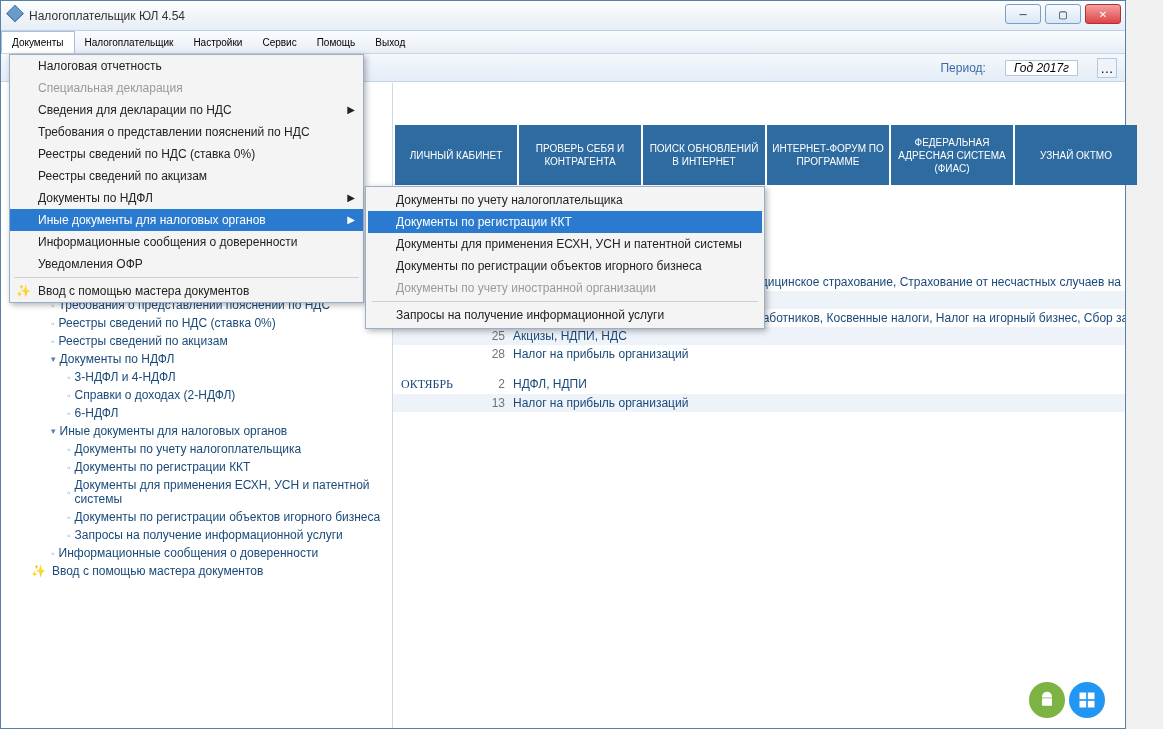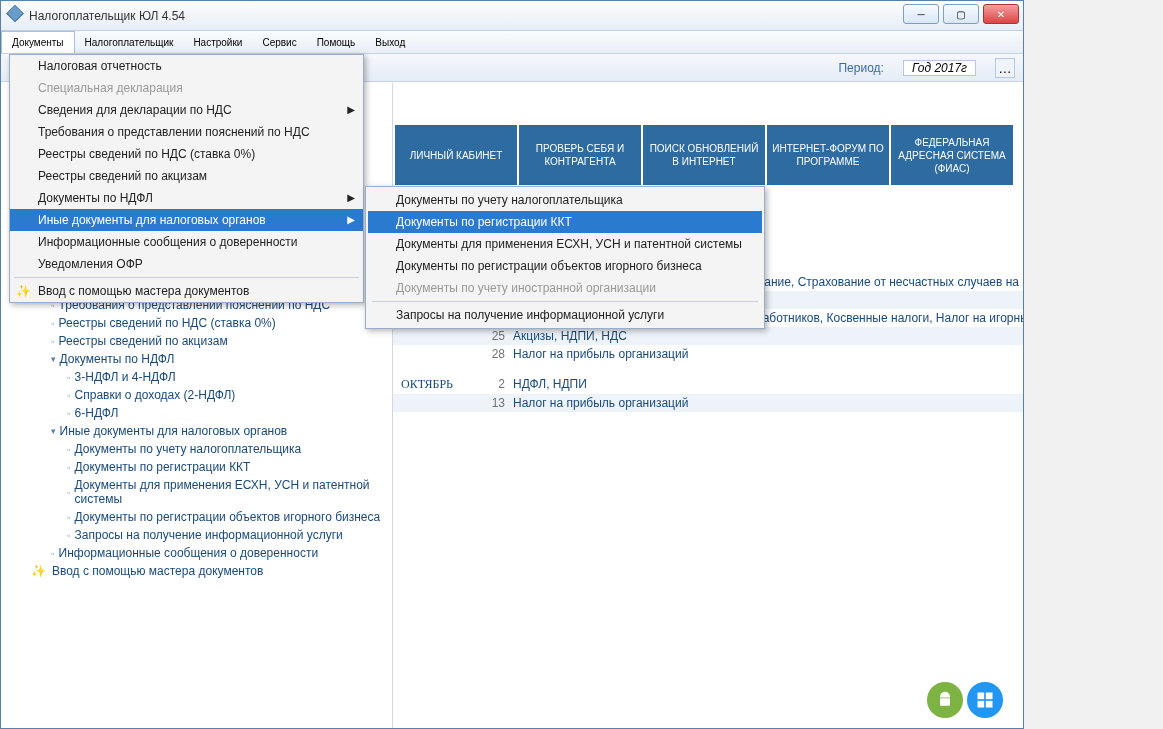--- a/index.html
+++ b/index.html
@@ -1,18 +1,18 @@
 <!DOCTYPE html>
 <html><head>
 <meta charset="utf-8">
 <style>
 * { box-sizing: border-box; margin: 0; padding: 0; font-family: Tahoma, Arial, sans-serif; }
 body { background: #f0f0f0; width: 1163px; height: 729px; overflow: hidden; position: relative; }
 
-.window { width: 1024px; height: 729px; background: #fff; border: 1px solid #5a7fa8; position: relative; }
+.window { width: 1126px; height: 729px; background: #fff; border: 1px solid #5a7fa8; position: relative; }
 
 .titlebar { height: 30px; background: linear-gradient(#fdfdfd,#e6eef7); border-bottom: 1px solid #c0d0e0; display: flex; align-items: center; padding: 0 6px; position: relative; }
 .titlebar .app-icon { width: 16px; height: 16px; margin-right: 6px; }
 .titlebar .title { font-size: 12px; color: #333; }
 .winbtns { position: absolute; right: 4px; top: 3px; display: flex; gap: 4px; }
 .winbtn { width: 36px; height: 20px; border: 1px solid #7a9fc8; border-radius: 3px; background: linear-gradient(#f8fbff,#d8e7f6); display: flex; align-items: center; justify-content: center; font-size: 10px; cursor: pointer; }
 .winbtn.close { background: linear-gradient(#f5a0a0,#d44); border-color: #a33; color: #fff; }
 
 .menubar { height: 23px; background: linear-gradient(#fafcfe,#e8eef6); border-bottom: 1px solid #c8d4e2; display: flex; align-items: stretch; font-size: 10px; }
 .menubar .mitem { padding: 0 10px; display: flex; align-items: center; cursor: pointer; }
@@ -97,20 +97,21 @@
       <button class="period-btn">…</button>
     </div>
   </div>
 
   <div class="btnrow" id="bigbtns">
       <div class="bigbtn">ЛИЧНЫЙ КАБИНЕТ</div>
       <div class="bigbtn">ПРОВЕРЬ СЕБЯ И КОНТРАГЕНТА</div>
       <div class="bigbtn">ПОИСК ОБНОВЛЕНИЙ В ИНТЕРНЕТ</div>
       <div class="bigbtn">ИНТЕРНЕТ-ФОРУМ ПО ПРОГРАММЕ</div>
       <div class="bigbtn">ФЕДЕРАЛЬНАЯ АДРЕСНАЯ СИСТЕМА (ФИАС)</div>
+      <div class="bigbtn">УЗНАЙ ОКТМО</div>
     </div>
 
   <div class="content-area">
     <div class="sidebar" id="tree">
         <div class="tree-item l3">
           <span class="bullet">◦</span>
           <span class="txt">Журнал учета счетов-фактур</span>
         </div>
         <div class="tree-item l2">
           <span class="bullet">◦</span>

